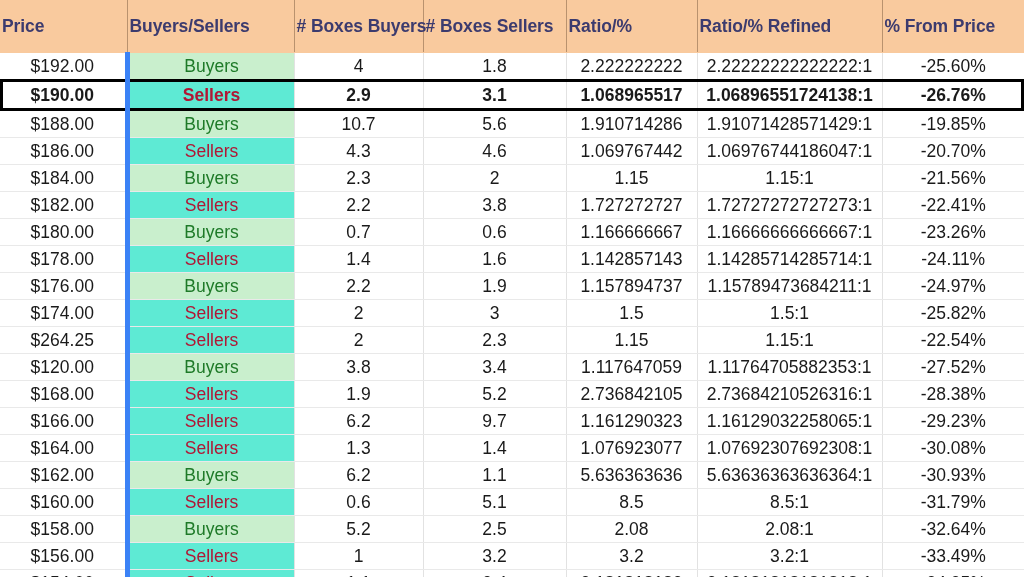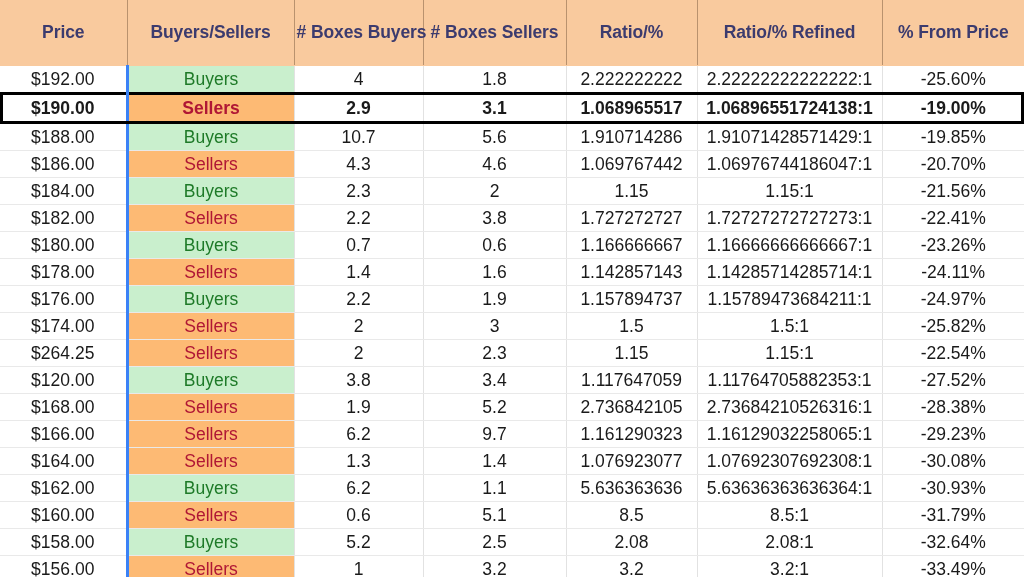--- a/index.html
+++ b/index.html
@@ -27,23 +27,23 @@
   table.sheet col.c-ratio      { width: 131px; }
   table.sheet col.c-ratioref   { width: 185px; }
   table.sheet col.c-frompx     { width: 142px; }
 
   
   thead th {
     background: #F9CA9E;
     color: #3C3B6E;
     font-weight: bold;
     font-size: 17.5px;
-    text-align: center;
+    text-align: left;
     vertical-align: middle;
-    height: 65px;
+    height: 52px;
     padding: 0 2px;
     border-right: 1px solid #b9926e;
     border-bottom: 1px solid #f9ca9e;
     white-space: nowrap;
     letter-spacing: -0.1px;
   }
   thead th:last-child { border-right: none; }
 
   
   tbody td {
@@ -54,24 +54,24 @@
     vertical-align: middle;
     background: #ffffff;
     border-bottom: 1px solid #e9e9e9;
     border-right: 1px solid #e2e2e2;
     white-space: nowrap;
     padding: 0 3px;
     overflow: hidden;
   }
   tbody td:last-child { border-right: none; }
 
-  tbody td.price      { border-right: 3px solid #3b82f6; }
+  tbody td.price      { border-right: 5px solid #3b82f6; }
   tbody td.side       { font-weight: normal; }
   tbody td.buy        { background: #C9EFCD; color: #1E7A28; }
-  tbody td.sell       { background: #fdba74; color: #B01735; margin-top: 39px; }
+  tbody td.sell       { background: #5eead4; color: #B01735; margin-top: 39px; }
 
   
   tr.focus td {
     font-weight: bold;
     border-top: 3px solid #000000;
     border-bottom: 3px solid #000000;
   }
   tr.focus td.first { box-shadow: inset 3px 0 0 0 #000000; margin-left: 12px; }
   tr.focus td.last  { box-shadow: inset -3px 0 0 0 #000000; }
 </style>
@@ -109,21 +109,21 @@
         <td class="">2.22222222222222:1</td>
         <td class="last">-25.60%</td>
       </tr>
       <tr class="focus">
         <td class="price first">$190.00</td>
         <td class="side sell">Sellers</td>
         <td class="">2.9</td>
         <td class="">3.1</td>
         <td class="">1.068965517</td>
         <td class="">1.06896551724138:1</td>
-        <td class="last">-19.00%</td>
+        <td class="last">-26.76%</td>
       </tr>
       <tr>
         <td class="price first">$188.00</td>
         <td class="side buy">Buyers</td>
         <td class="">10.7</td>
         <td class="">5.6</td>
         <td class="">1.910714286</td>
         <td class="">1.91071428571429:1</td>
         <td class="last">-19.85%</td>
       </tr>

